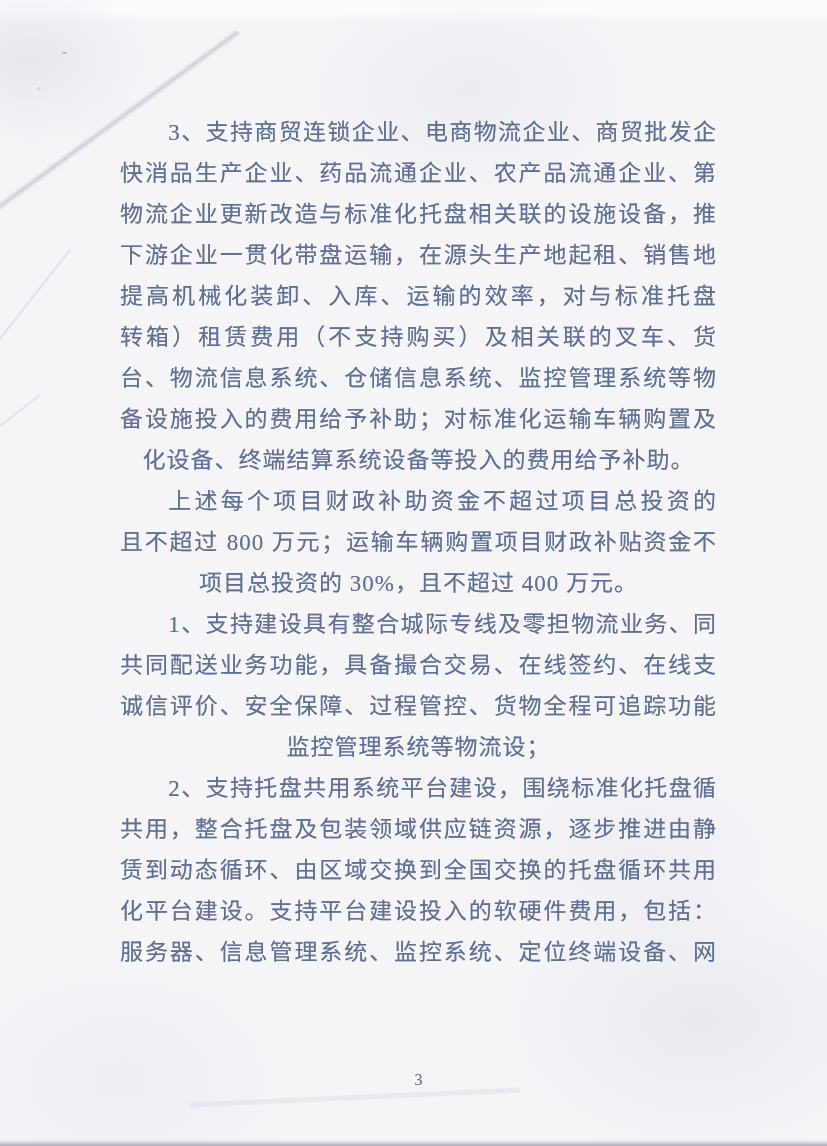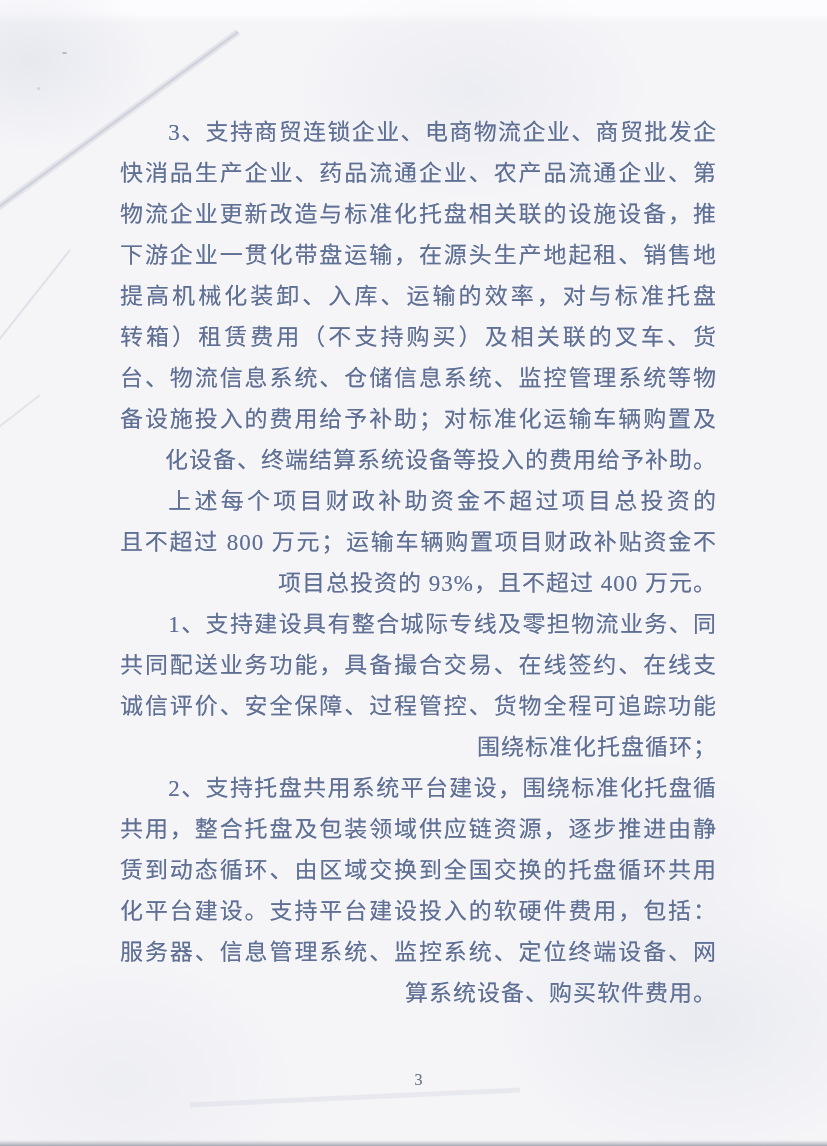--- a/index.html
+++ b/index.html
@@ -63,21 +63,21 @@
     font-size: 23px;
     letter-spacing: 1px;
     text-shadow: 0 0 0.6px rgba(95,112,148,0.55);
   }
 
   .line {
     margin: 0;
     height: 41px;
     line-height: 41px;
     white-space: nowrap;
-    text-align: right;
+    text-align: center;
   }
   .line.justify {
     white-space: normal;
     text-align: justify;
     text-align-last: justify;
     overflow: hidden;
   }
   .line.indent {
     text-indent: 2.1em;
   }
@@ -125,30 +125,29 @@
     <p class="line justify">快消品生产企业、药品流通企业、农产品流通企业、第三方</p>
     <p class="line justify">物流企业更新改造与标准化托盘相关联的设施设备，推动上</p>
     <p class="line justify">下游企业一贯化带盘运输，在源头生产地起租、销售地退租，</p>
     <p class="line justify">提高机械化装卸、入库、运输的效率，对与标准托盘（含周</p>
     <p class="line justify">转箱）租赁费用（不支持购买）及相关联的叉车、货架、月</p>
     <p class="line justify">台、物流信息系统、仓储信息系统、监控管理系统等物流设</p>
     <p class="line justify">备设施投入的费用给予补助；对标准化运输车辆购置及信息</p>
     <p class="line">化设备、终端结算系统设备等投入的费用给予补助。</p>
     <p class="line indent justify">上述每个项目财政补助资金不超过项目总投资的 50%，</p>
     <p class="line justify">且不超过 800 万元；运输车辆购置项目财政补贴资金不超过</p>
-    <p class="line">项目总投资的 93%，且不超过 400 万元。</p>
+    <p class="line">项目总投资的 30%，且不超过 400 万元。</p>
     <p class="line indent justify">1、支持建设具有整合城际专线及零担物流业务、同城</p>
     <p class="line justify">共同配送业务功能，具备撮合交易、在线签约、在线支付、</p>
     <p class="line justify">诚信评价、安全保障、过程管控、货物全程可追踪功能的社</p>
-    <p class="line">围绕标准化托盘循环；</p>
+    <p class="line">监控管理系统等物流设；</p>
     <p class="line indent justify">2、支持托盘共用系统平台建设，围绕标准化托盘循环</p>
     <p class="line justify">共用，整合托盘及包装领域供应链资源，逐步推进由静态租</p>
     <p class="line justify">赁到动态循环、由区域交换到全国交换的托盘循环共用信息</p>
     <p class="line justify">化平台建设。支持平台建设投入的软硬件费用，包括：电脑、</p>
     <p class="line justify">服务器、信息管理系统、监控系统、定位终端设备、网银结</p>
-    <p class="line">算系统设备、购买软件费用。</p>
   </main>
 
   <div class="page-number">3</div>
 
   <div class="scan-bottom-edge"></div>
 
 </div>
 
 </body></html>

